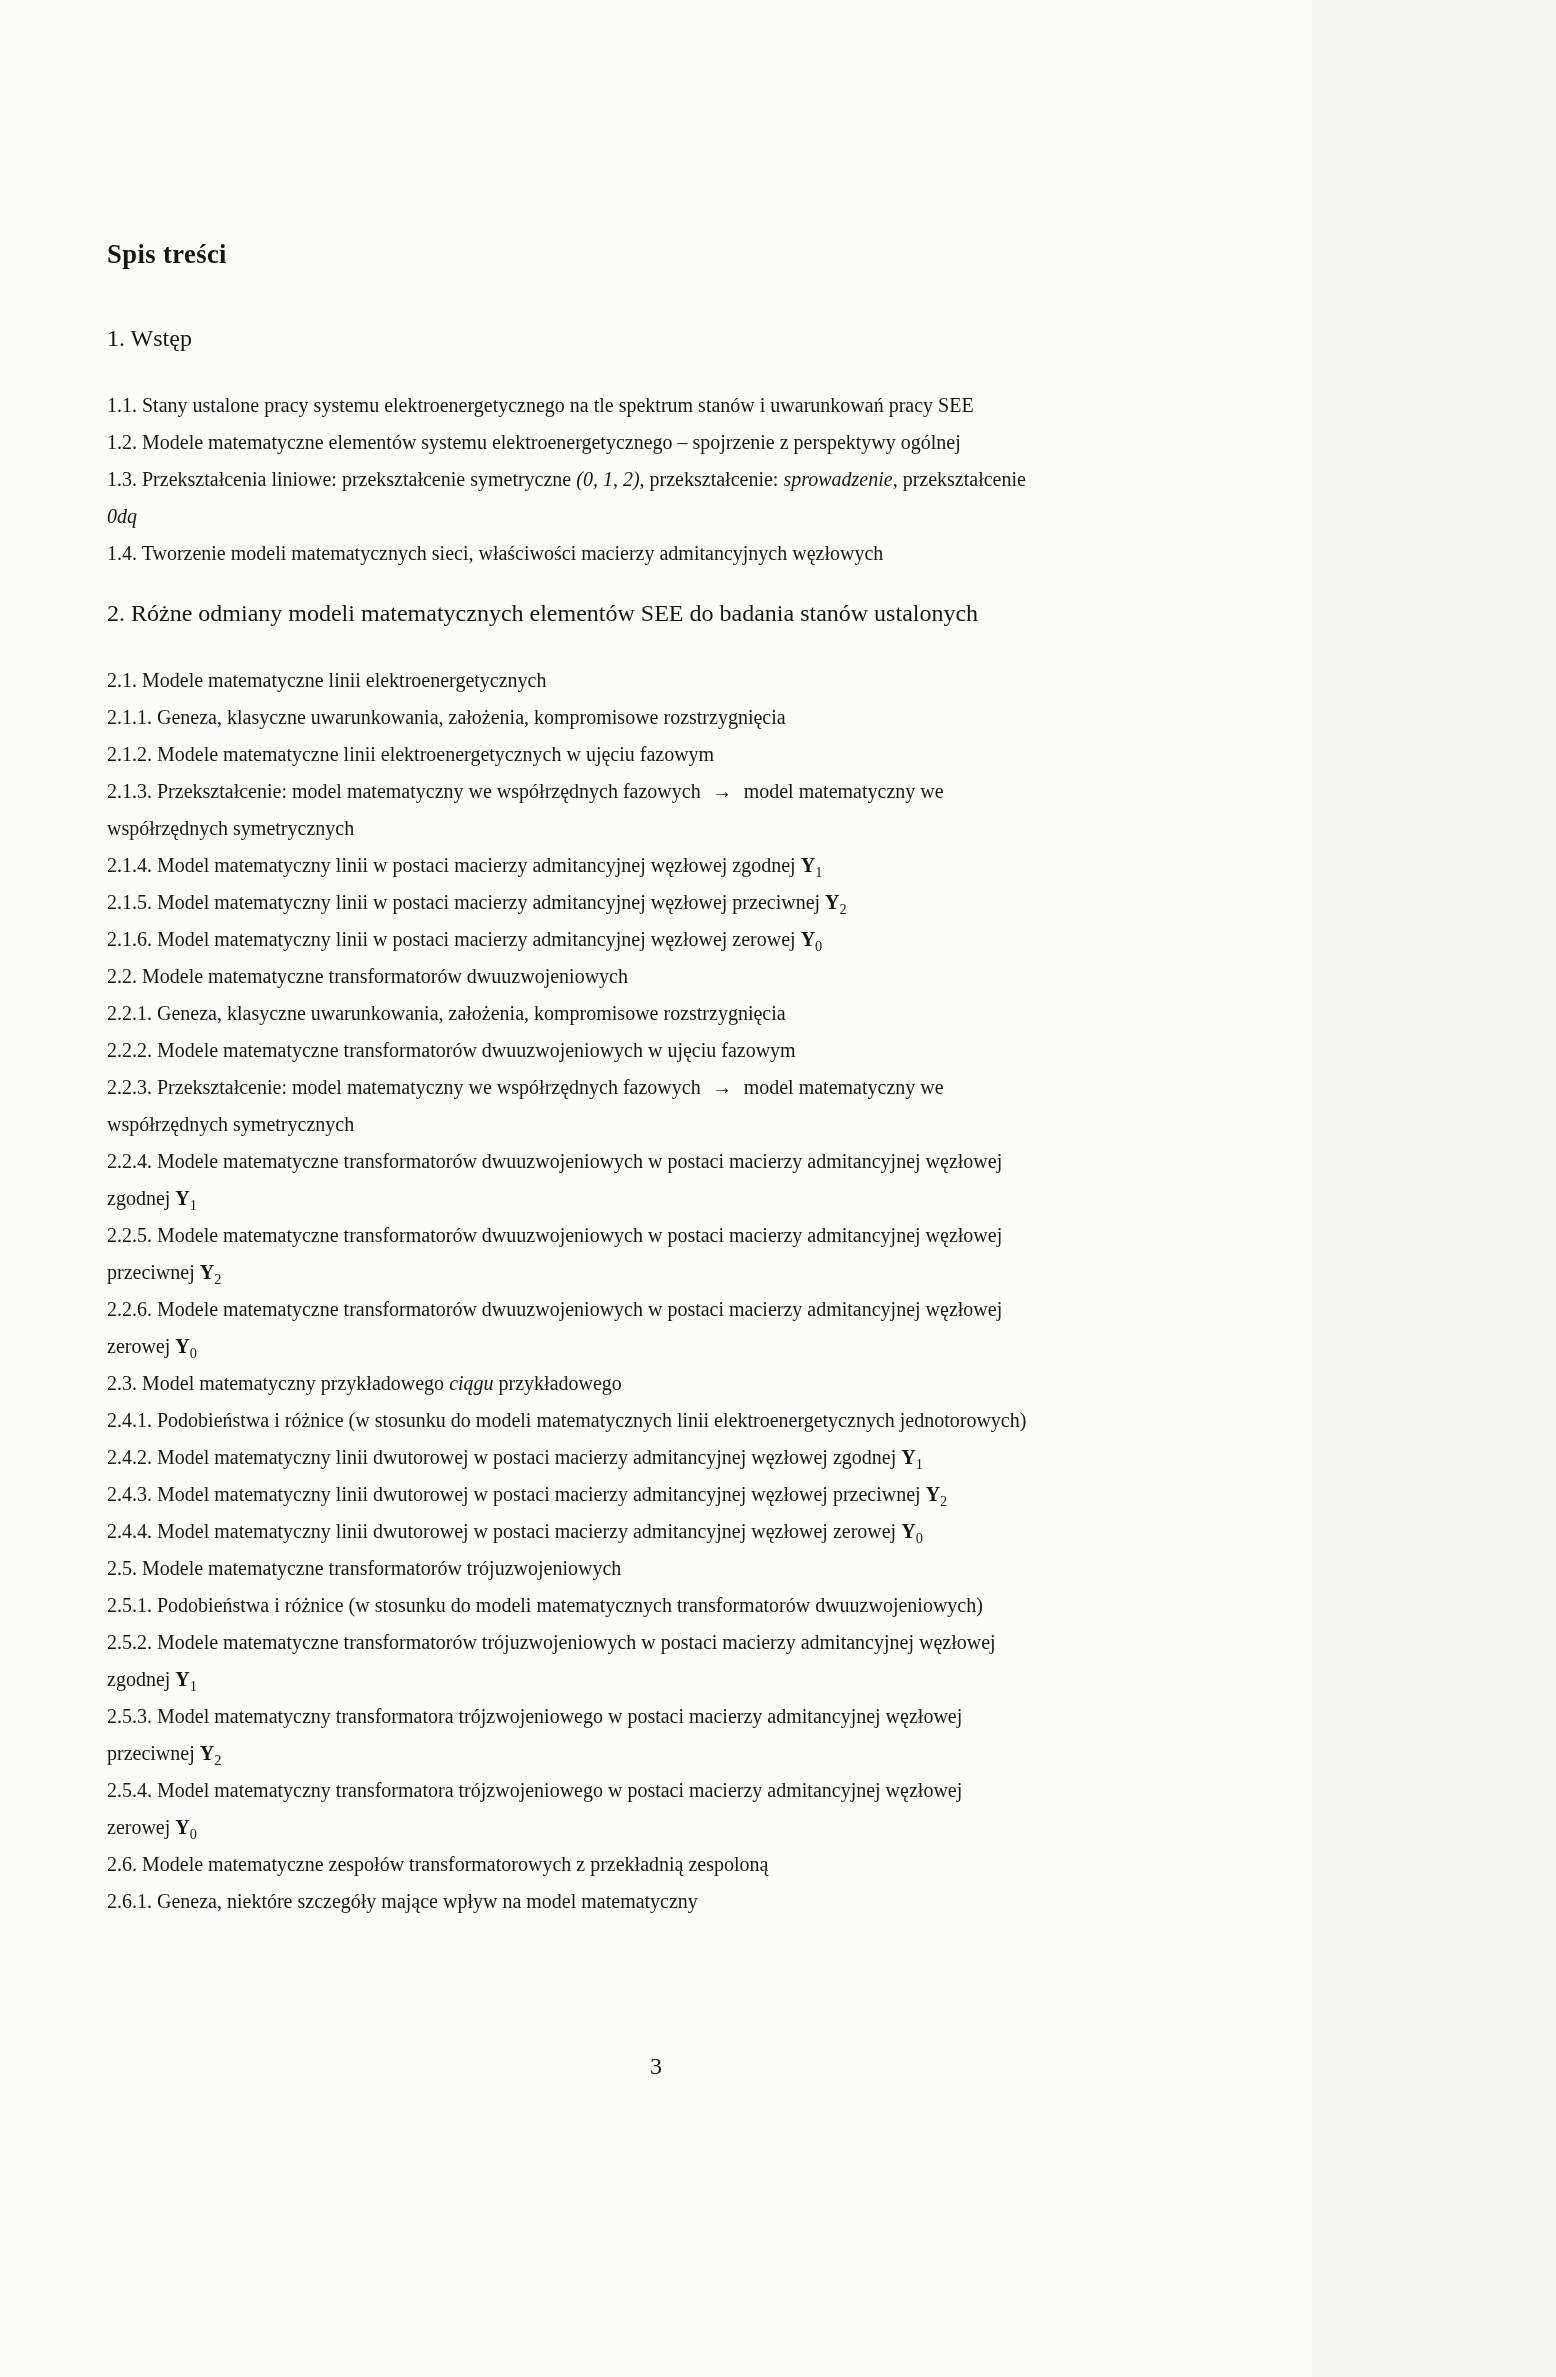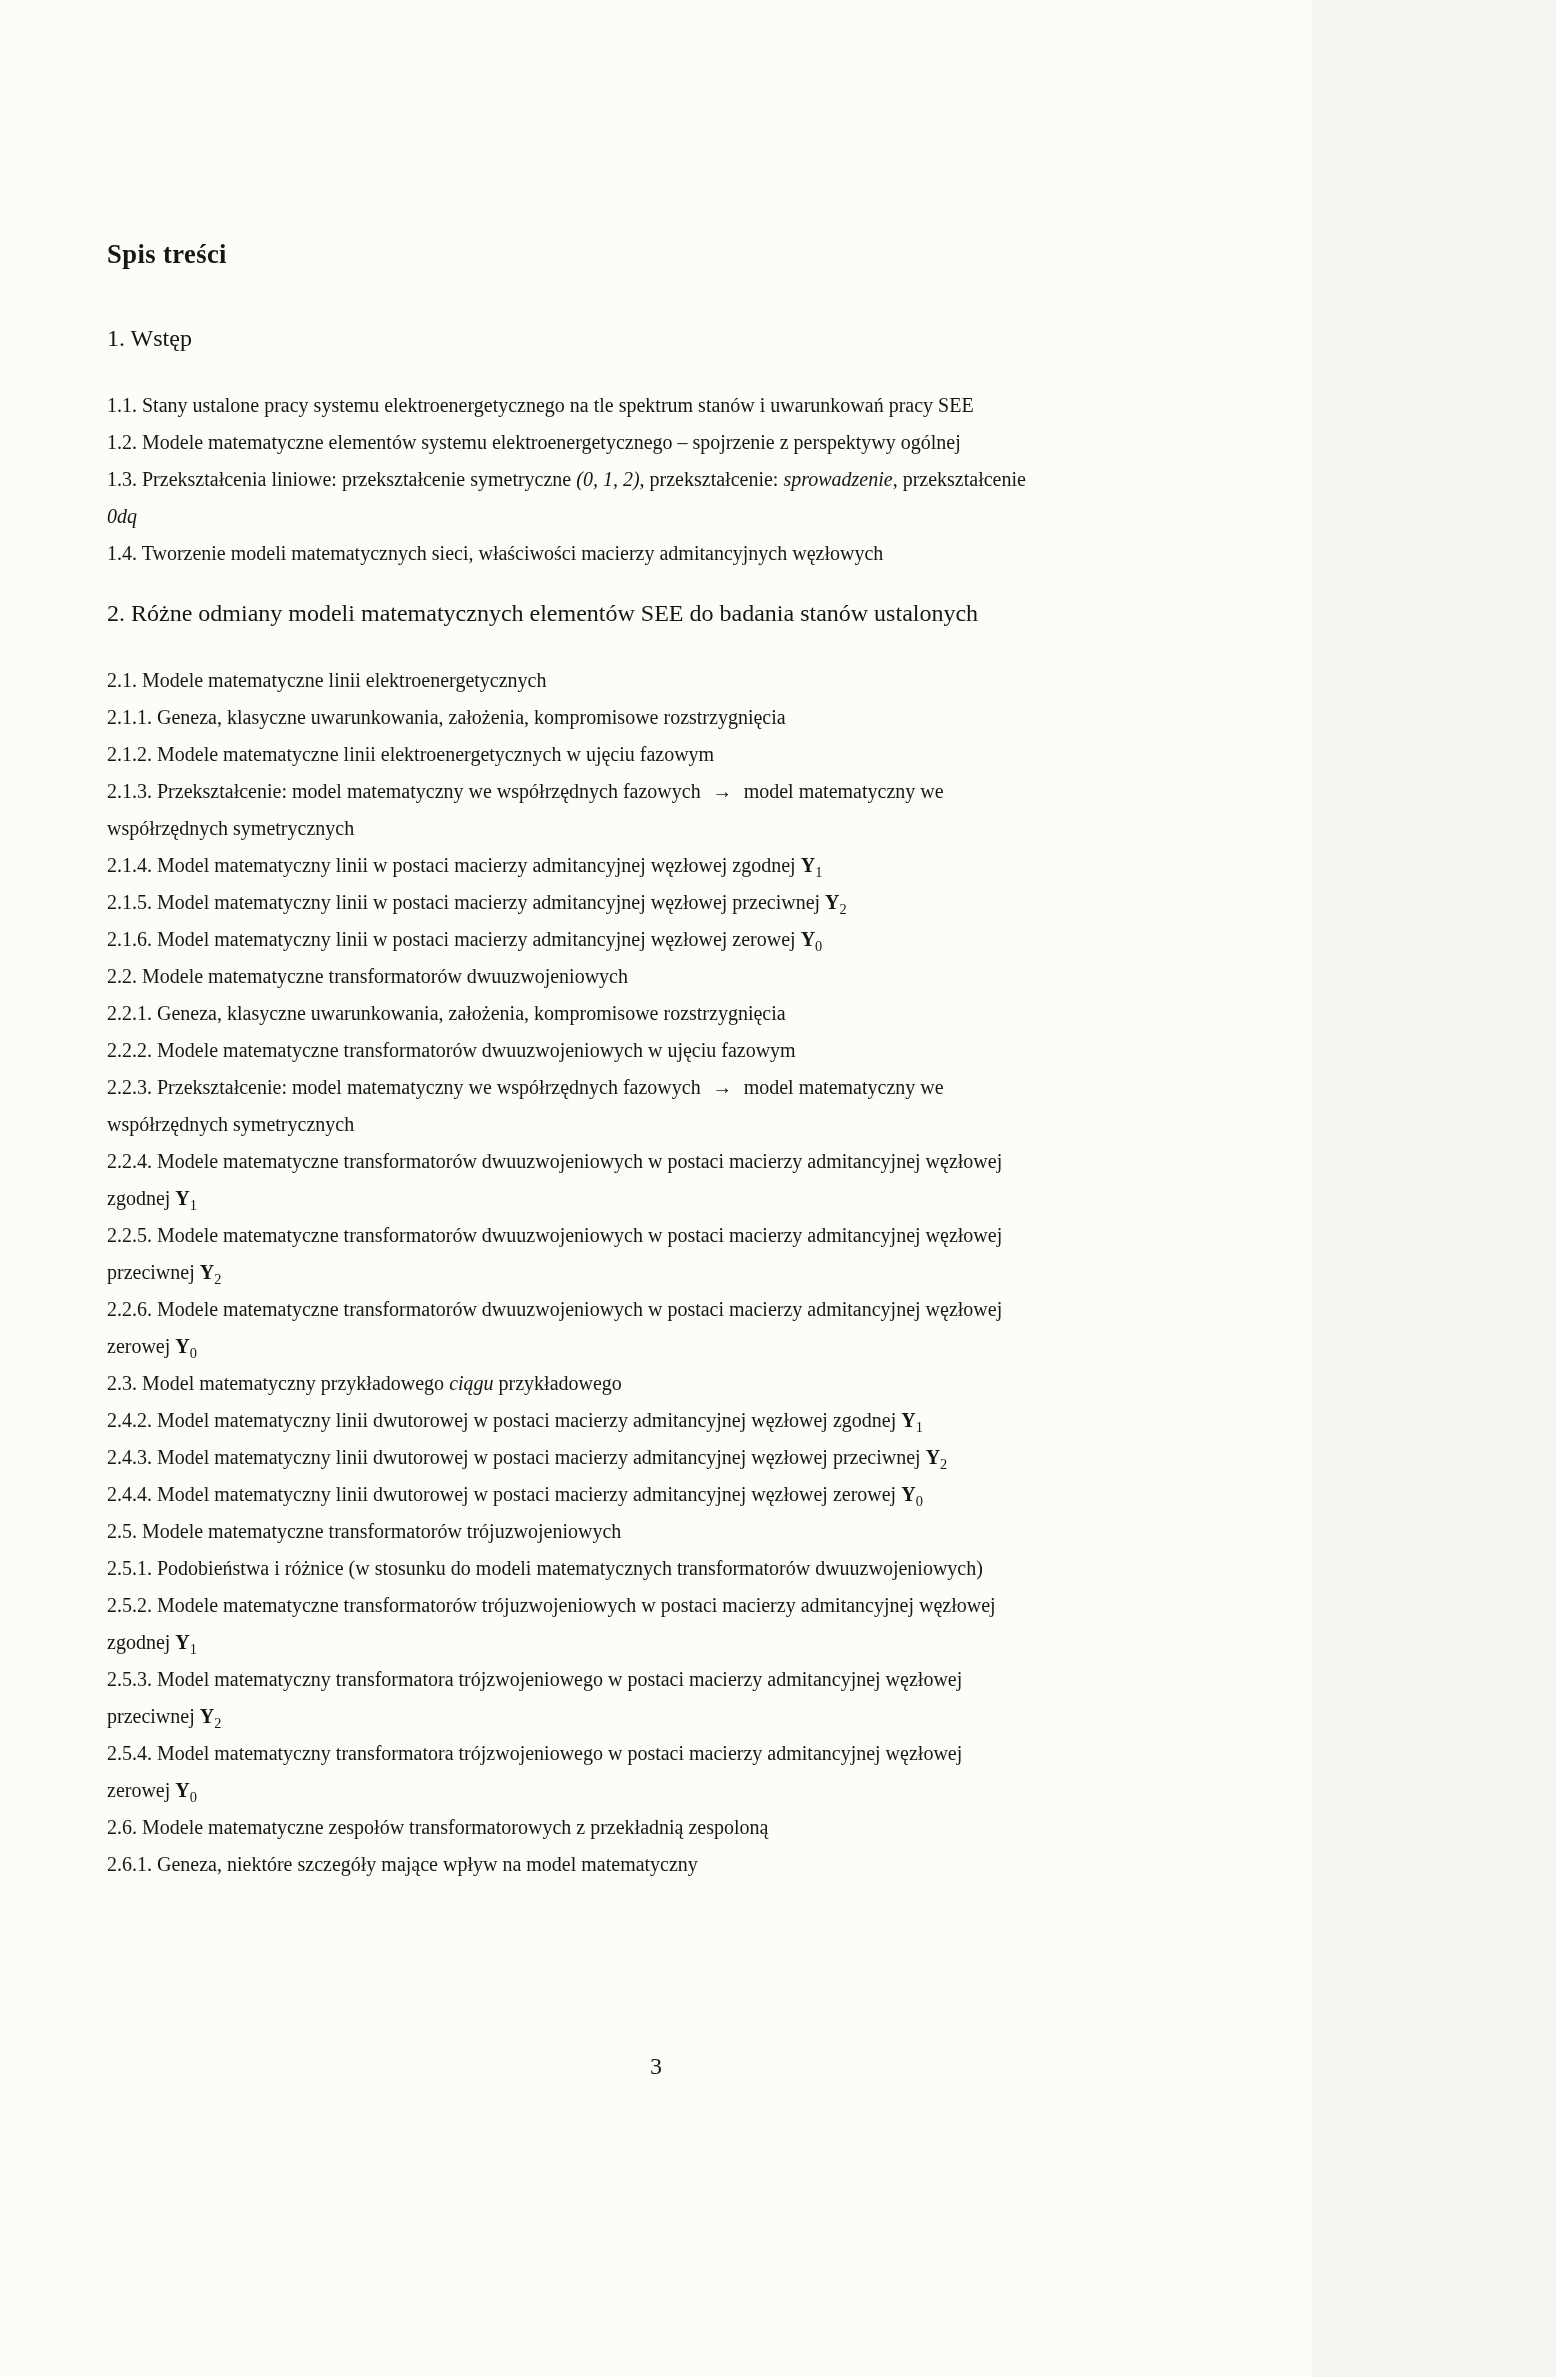--- a/index.html
+++ b/index.html
@@ -99,20 +99,21 @@
             <div class="toc-entry"><span>2.1.5. Model matematyczny linii w postaci macierzy admitancyjnej węzłowej przeciwnej </span><span class="s-b">Y</span><sub>2</sub></div>
             <div class="toc-entry"><span>2.1.6. Model matematyczny linii w postaci macierzy admitancyjnej węzłowej zerowej </span><span class="s-b">Y</span><sub>0</sub></div>
             <div class="toc-entry"><span>2.2. Modele matematyczne transformatorów dwuuzwojeniowych</span></div>
             <div class="toc-entry"><span>2.2.1. Geneza, klasyczne uwarunkowania, założenia, kompromisowe rozstrzygnięcia</span></div>
             <div class="toc-entry"><span>2.2.2. Modele matematyczne transformatorów dwuuzwojeniowych w ujęciu fazowym</span></div>
             <div class="toc-entry"><span>2.2.3. Przekształcenie: model matematyczny we współrzędnych fazowych</span><span class="s-arrow">→</span><span>model matematyczny we</span><br><span>współrzędnych symetrycznych</span></div>
             <div class="toc-entry"><span>2.2.4. Modele matematyczne transformatorów dwuuzwojeniowych w postaci macierzy admitancyjnej węzłowej</span><br><span>zgodnej </span><span class="s-b">Y</span><sub>1</sub></div>
             <div class="toc-entry"><span>2.2.5. Modele matematyczne transformatorów dwuuzwojeniowych w postaci macierzy admitancyjnej węzłowej</span><br><span>przeciwnej </span><span class="s-b">Y</span><sub>2</sub></div>
             <div class="toc-entry"><span>2.2.6. Modele matematyczne transformatorów dwuuzwojeniowych w postaci macierzy admitancyjnej węzłowej</span><br><span>zerowej </span><span class="s-b">Y</span><sub>0</sub></div>
             <div class="toc-entry"><span>2.3. Model matematyczny przykładowego </span><span class="s-i">ciągu</span><span> przykładowego</span></div>
+            <div class="toc-entry"><span>2.4.1. Podobieństwa i różnice (w stosunku do modeli matematycznych linii elektroenergetycznych jednotorowych)</span></div>
             <div class="toc-entry"><span>2.4.2. Model matematyczny linii dwutorowej w postaci macierzy admitancyjnej węzłowej zgodnej </span><span class="s-b">Y</span><sub>1</sub></div>
             <div class="toc-entry"><span>2.4.3. Model matematyczny linii dwutorowej w postaci macierzy admitancyjnej węzłowej przeciwnej </span><span class="s-b">Y</span><sub>2</sub></div>
             <div class="toc-entry"><span>2.4.4. Model matematyczny linii dwutorowej w postaci macierzy admitancyjnej węzłowej zerowej </span><span class="s-b">Y</span><sub>0</sub></div>
             <div class="toc-entry"><span>2.5. Modele matematyczne transformatorów trójuzwojeniowych</span></div>
             <div class="toc-entry"><span>2.5.1. Podobieństwa i różnice (w stosunku do modeli matematycznych transformatorów dwuuzwojeniowych)</span></div>
             <div class="toc-entry"><span>2.5.2. Modele matematyczne transformatorów trójuzwojeniowych w postaci macierzy admitancyjnej węzłowej</span><br><span>zgodnej </span><span class="s-b">Y</span><sub>1</sub></div>
             <div class="toc-entry"><span>2.5.3. Model matematyczny transformatora trójzwojeniowego w postaci macierzy admitancyjnej węzłowej</span><br><span>przeciwnej </span><span class="s-b">Y</span><sub>2</sub></div>
             <div class="toc-entry"><span>2.5.4. Model matematyczny transformatora trójzwojeniowego w postaci macierzy admitancyjnej węzłowej</span><br><span>zerowej </span><span class="s-b">Y</span><sub>0</sub></div>
             <div class="toc-entry"><span>2.6. Modele matematyczne zespołów transformatorowych z przekładnią zespoloną</span></div>
             <div class="toc-entry"><span>2.6.1. Geneza, niektóre szczegóły mające wpływ na model matematyczny</span></div>

